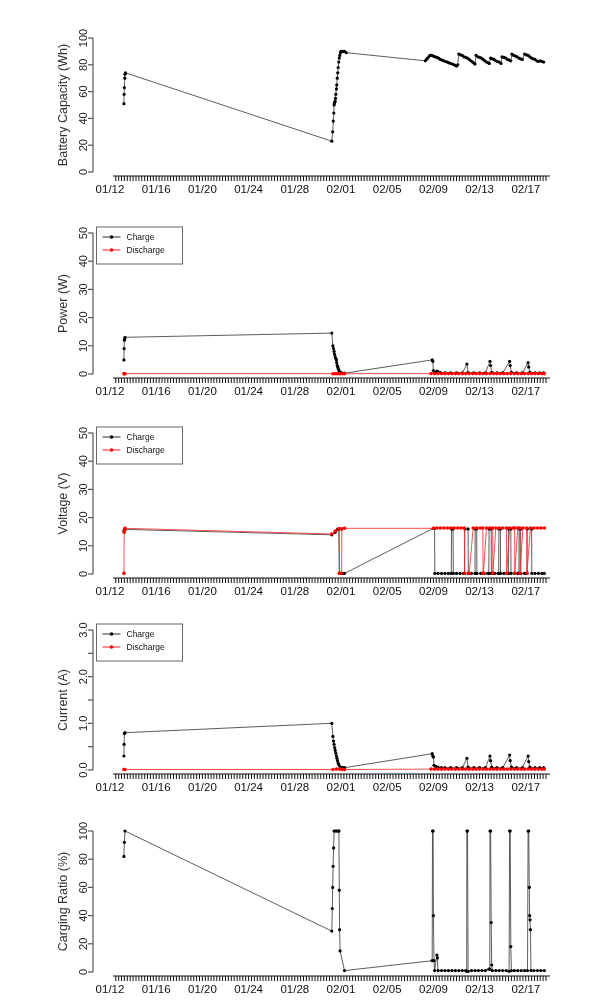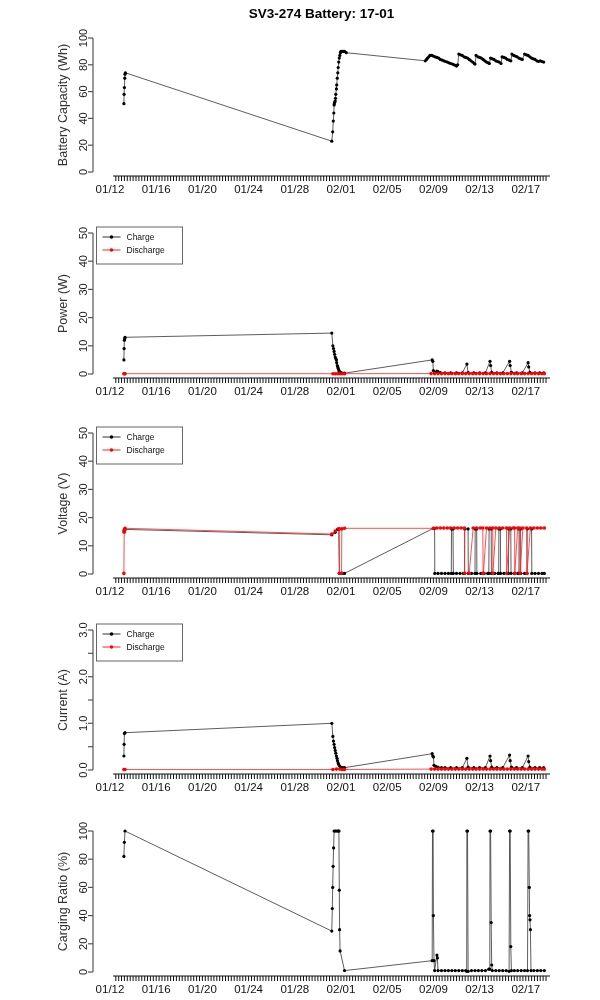--- a/index.html
+++ b/index.html
@@ -6,21 +6,20 @@
   #screen{position:relative;width:600px;height:1000px;background:#ffffff;overflow:hidden;
           font-family:"Liberation Sans", sans-serif;}
   #chart-title{position:absolute;top:6px;left:93px;width:457px;text-align:center;
                font-size:13.5px;font-weight:bold;color:#000;}
   #chart-svg{position:absolute;top:0;left:0;}
 </style>
 </head>
 <body>
 
 <div id="screen">
-  <div id="chart-title">SV3-274 Battery: 17-01</div>
   <svg id="chart-svg" width="600" height="1000" viewBox="0 0 600 1000" style="font-family:&quot;Liberation Sans&quot;, sans-serif;">
       <g>
         <g>
           <line x1="93" y1="38" x2="93" y2="172" stroke="#555" stroke-width="1.2"></line>
           <line x1="88" y1="172" x2="93" y2="172" stroke="#555" stroke-width="1.2"></line>
           <text x="84" y="172" transform="rotate(-90 84 172)" text-anchor="middle" dominant-baseline="middle" font-size="11" fill="#222">0</text>
           <line x1="88" y1="145.2" x2="93" y2="145.2" stroke="#555" stroke-width="1.2"></line>
           <text x="84" y="145.2" transform="rotate(-90 84 145.2)" text-anchor="middle" dominant-baseline="middle" font-size="11" fill="#222">20</text>
           <line x1="88" y1="118.4" x2="93" y2="118.4" stroke="#555" stroke-width="1.2"></line>
           <text x="84" y="118.4" transform="rotate(-90 84 118.4)" text-anchor="middle" dominant-baseline="middle" font-size="11" fill="#222">40</text>

